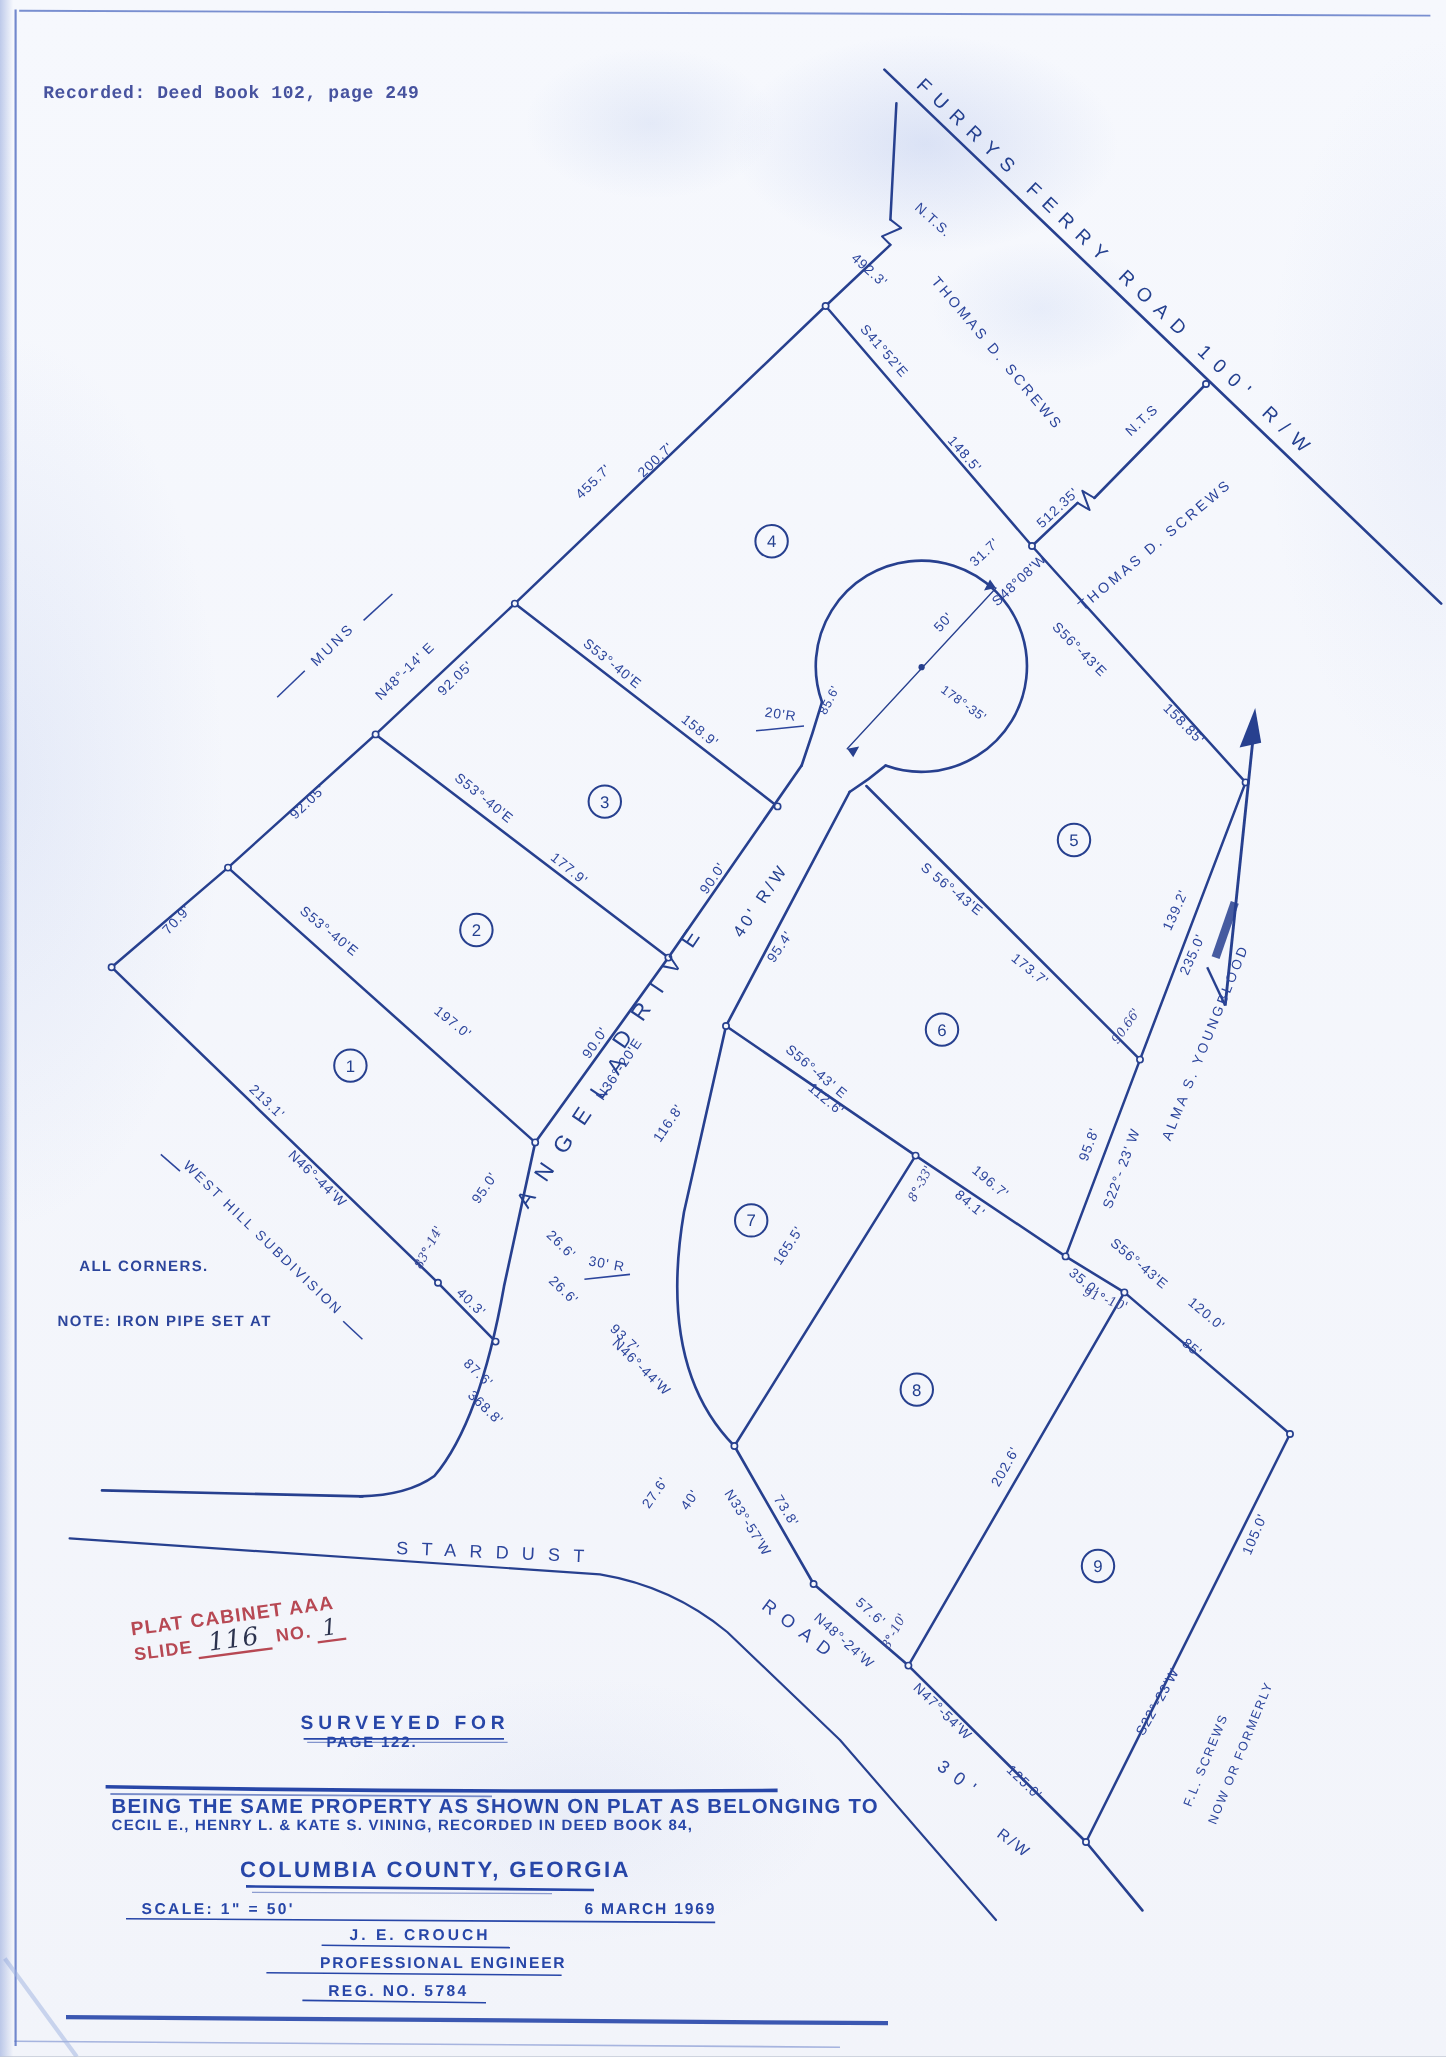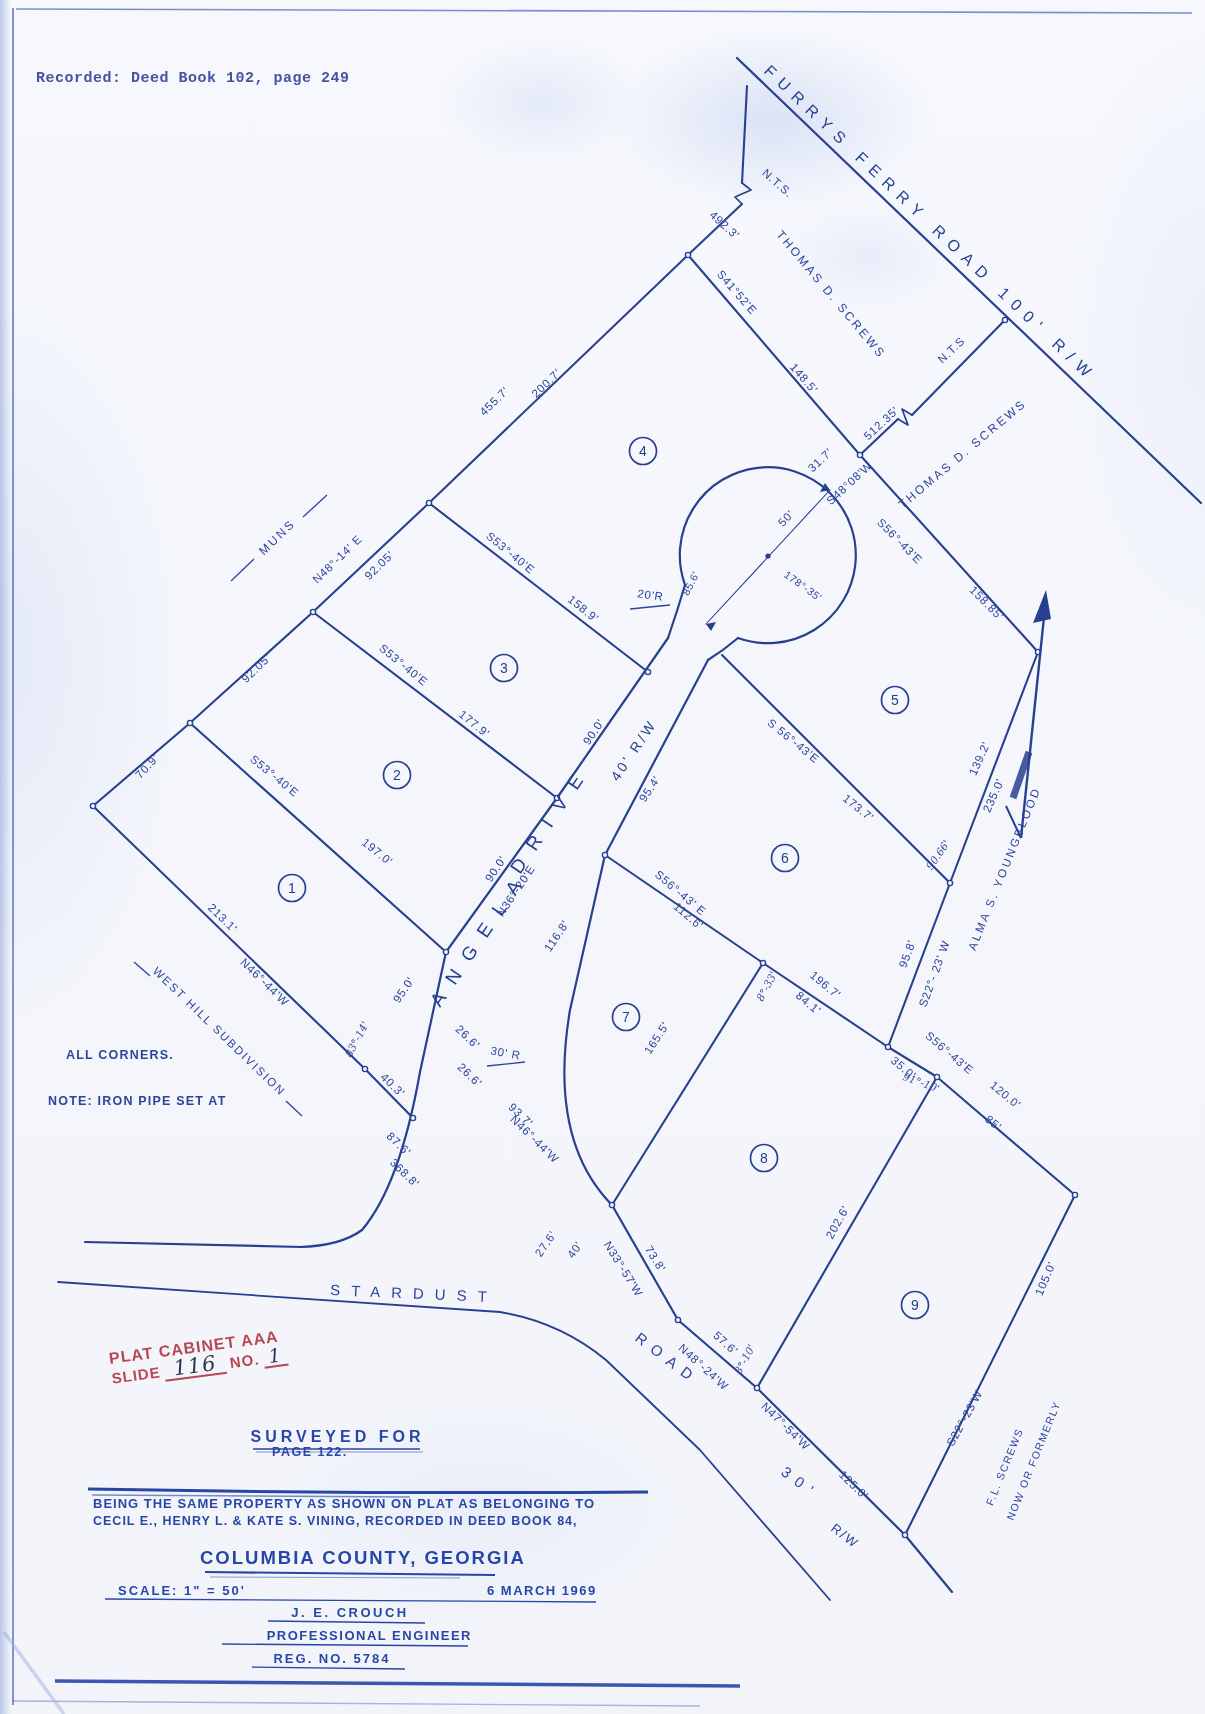--- a/index.html
+++ b/index.html
@@ -30,21 +30,21 @@
   .roadword{font-size:15px;letter-spacing:8px;fill:#2c459c;}
   .lotnum{font-size:14px;fill:#24408f;letter-spacing:0;}
   
   .abs{position:absolute;white-space:nowrap;}
   .recorded{left:36px;top:70px;font-family:"Liberation Mono",monospace;font-size:15px;font-weight:bold;
     color:#47539f;letter-spacing:.5px;}
   .note{color:#2c459c;font-size:12.5px;letter-spacing:1.2px;font-weight:bold;}
   .tl{color:#2746a8;}
   .tl-surv{left:230px;top:1428px;width:215px;text-align:center;font-size:16px;letter-spacing:4px;font-weight:bold;}
   .tl-own{left:85px;top:1450px;width:580px;text-align:center;font-size:26px;letter-spacing:1px;font-weight:bold;}
-  .tl-d1{left:93px;top:1496px;font-size:13px;letter-spacing:1px;font-weight:bold;}
+  .tl-d1{left:93px;top:1496px;font-size:17px;letter-spacing:1px;font-weight:bold;}
   .tl-d2{left:93px;top:1514px;font-size:12.5px;letter-spacing:1px;font-weight:bold;}
   .tl-d3{left:272px;top:1445px;font-size:12.5px;letter-spacing:1.5px;font-weight:bold;}
   .tl-cty{left:200px;top:1547px;width:300px;text-align:center;font-size:18.5px;letter-spacing:2px;font-weight:bold;}
   .tl-scale{left:118px;top:1583px;font-size:13px;letter-spacing:2px;font-weight:bold;}
   .tl-date{left:487px;top:1583px;font-size:13px;letter-spacing:1.5px;font-weight:bold;}
   .tl-e1{left:270px;top:1605px;width:160px;text-align:center;font-size:13px;letter-spacing:2.5px;font-weight:bold;}
   .tl-e2{left:222px;top:1628px;width:250px;text-align:right;font-size:13px;letter-spacing:1.5px;font-weight:bold;}
   .tl-e3{left:252px;top:1651px;width:160px;text-align:center;font-size:13px;letter-spacing:2px;font-weight:bold;}
   .stamp{left:108px;top:1350px;transform:rotate(-7.5deg);transform-origin:left top;color:#b23a45;}
   .stamp .s1{font-size:16px;letter-spacing:1px;font-weight:bold;opacity:.92;}

